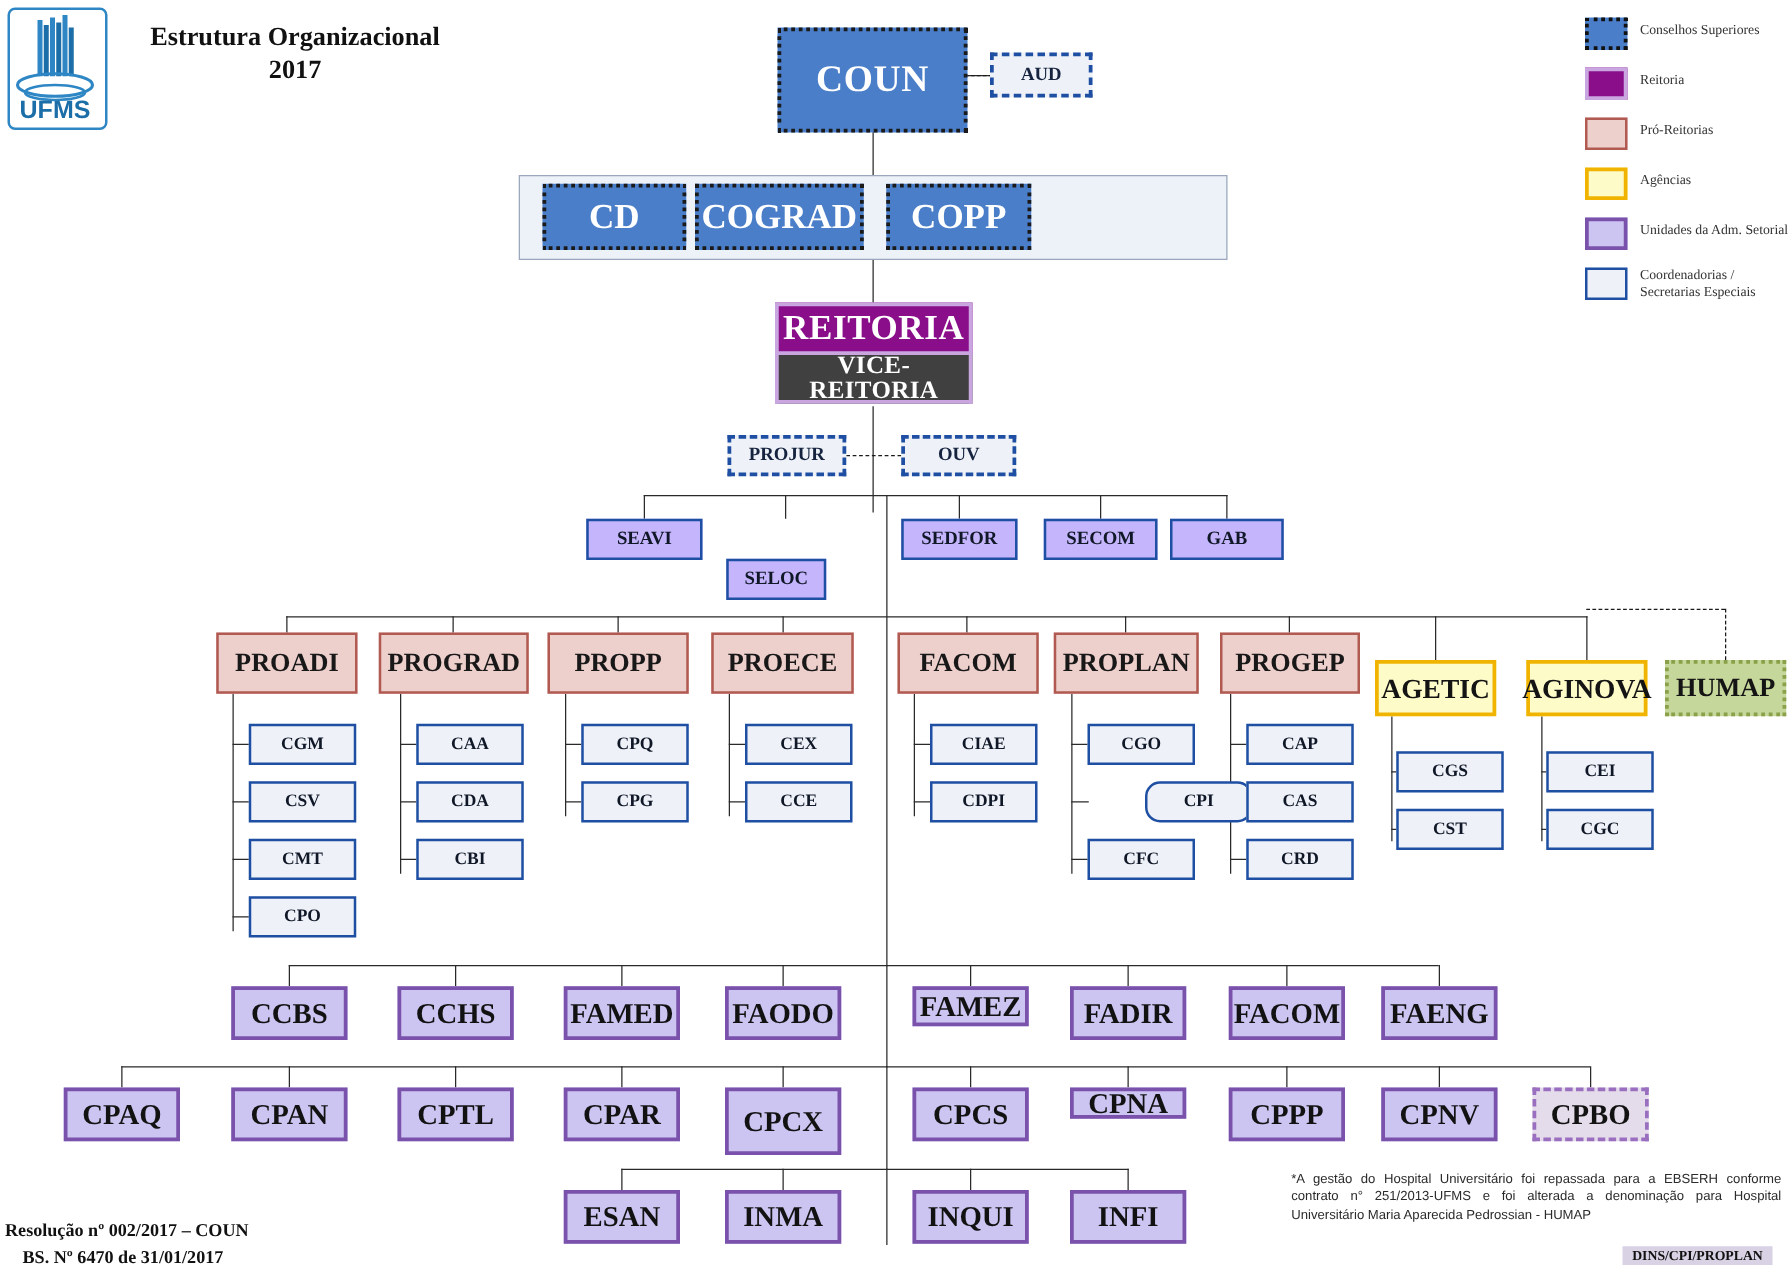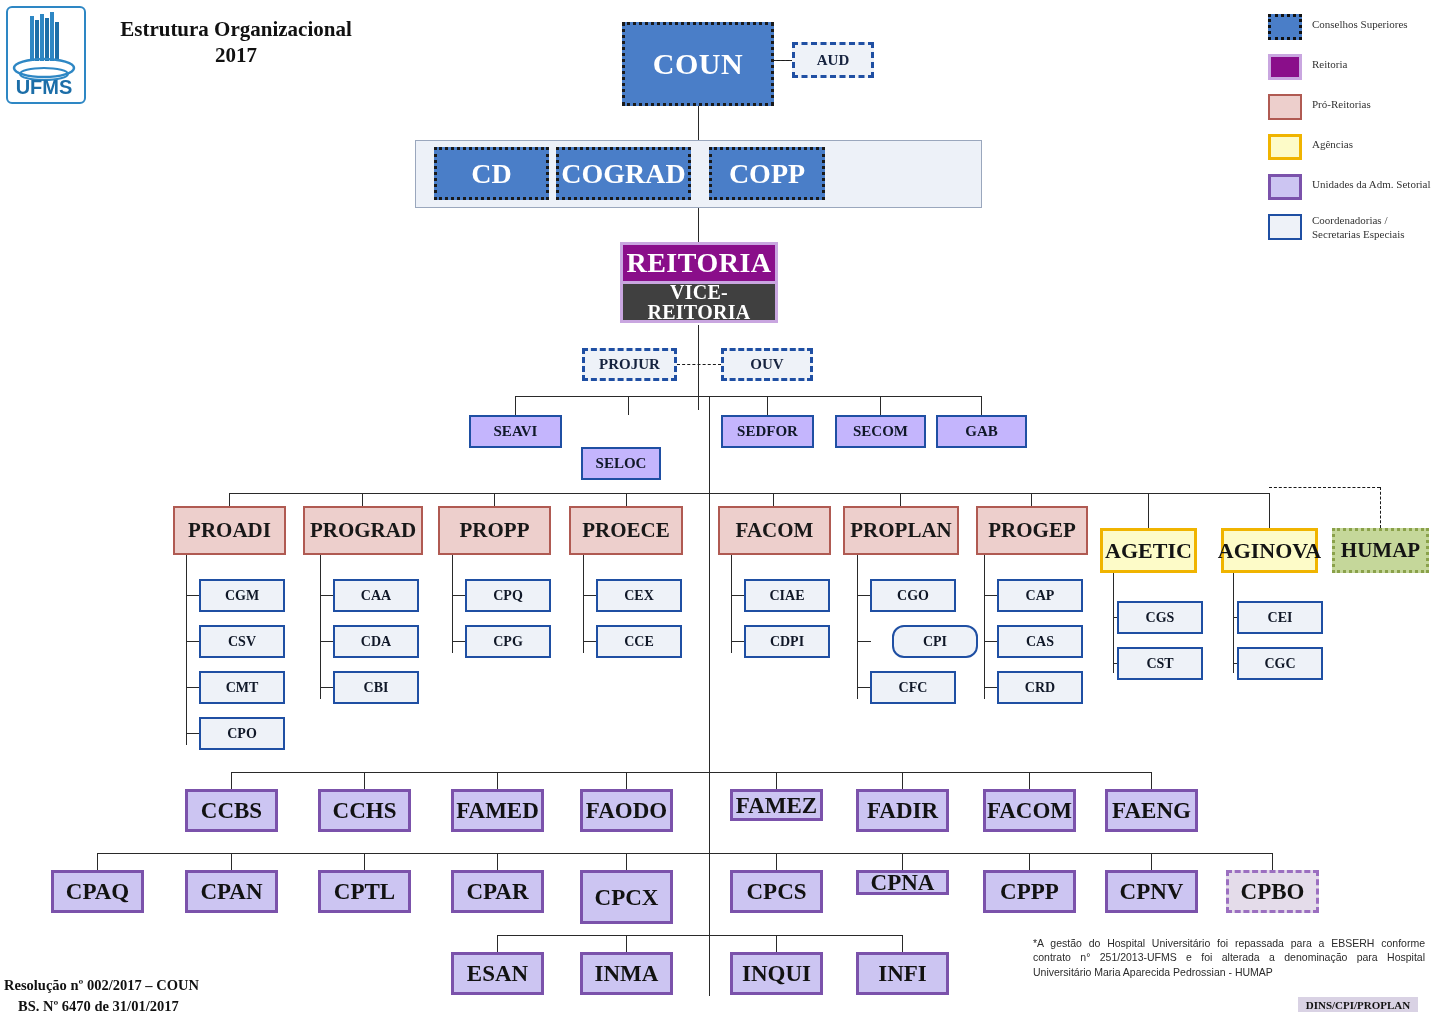--- a/index.html
+++ b/index.html
@@ -353,21 +353,21 @@
   <div class="ln lnh" style="left:731px;top:595px;width:14px;"></div>
   <div class="ln lnh" style="left:731px;top:641px;width:14px;"></div>
   <div class="node coord-sm" style="left:744px;top:579px;width:86px;height:33px;">CIAE</div>
   <div class="node coord-sm" style="left:744px;top:625px;width:86px;height:33px;">CDPI</div>
 
   <div class="ln lnv" style="left:857px;top:555px;height:144px;"></div>
   <div class="ln lnh" style="left:857px;top:595px;width:14px;"></div>
   <div class="ln lnh" style="left:857px;top:641px;width:14px;"></div>
   <div class="ln lnh" style="left:857px;top:687px;width:14px;"></div>
   <div class="node coord-sm" style="left:870px;top:579px;width:86px;height:33px;">CGO</div>
-  <div class="node coord-sm" style="left:892px;top:625px;width:86px;height:33px;border-radius:12px;">CPI</div>
+  <div class="node coord-sm" style="left:916px;top:625px;width:86px;height:33px;border-radius:12px;">CPI</div>
   <div class="node coord-sm" style="left:870px;top:671px;width:86px;height:33px;">CFC</div>
 
   <div class="ln lnv" style="left:984px;top:555px;height:144px;"></div>
   <div class="ln lnh" style="left:984px;top:595px;width:14px;"></div>
   <div class="ln lnh" style="left:984px;top:641px;width:14px;"></div>
   <div class="ln lnh" style="left:984px;top:687px;width:14px;"></div>
   <div class="node coord-sm" style="left:997px;top:579px;width:86px;height:33px;">CAP</div>
   <div class="node coord-sm" style="left:997px;top:625px;width:86px;height:33px;">CAS</div>
   <div class="node coord-sm" style="left:997px;top:671px;width:86px;height:33px;">CRD</div>
 

